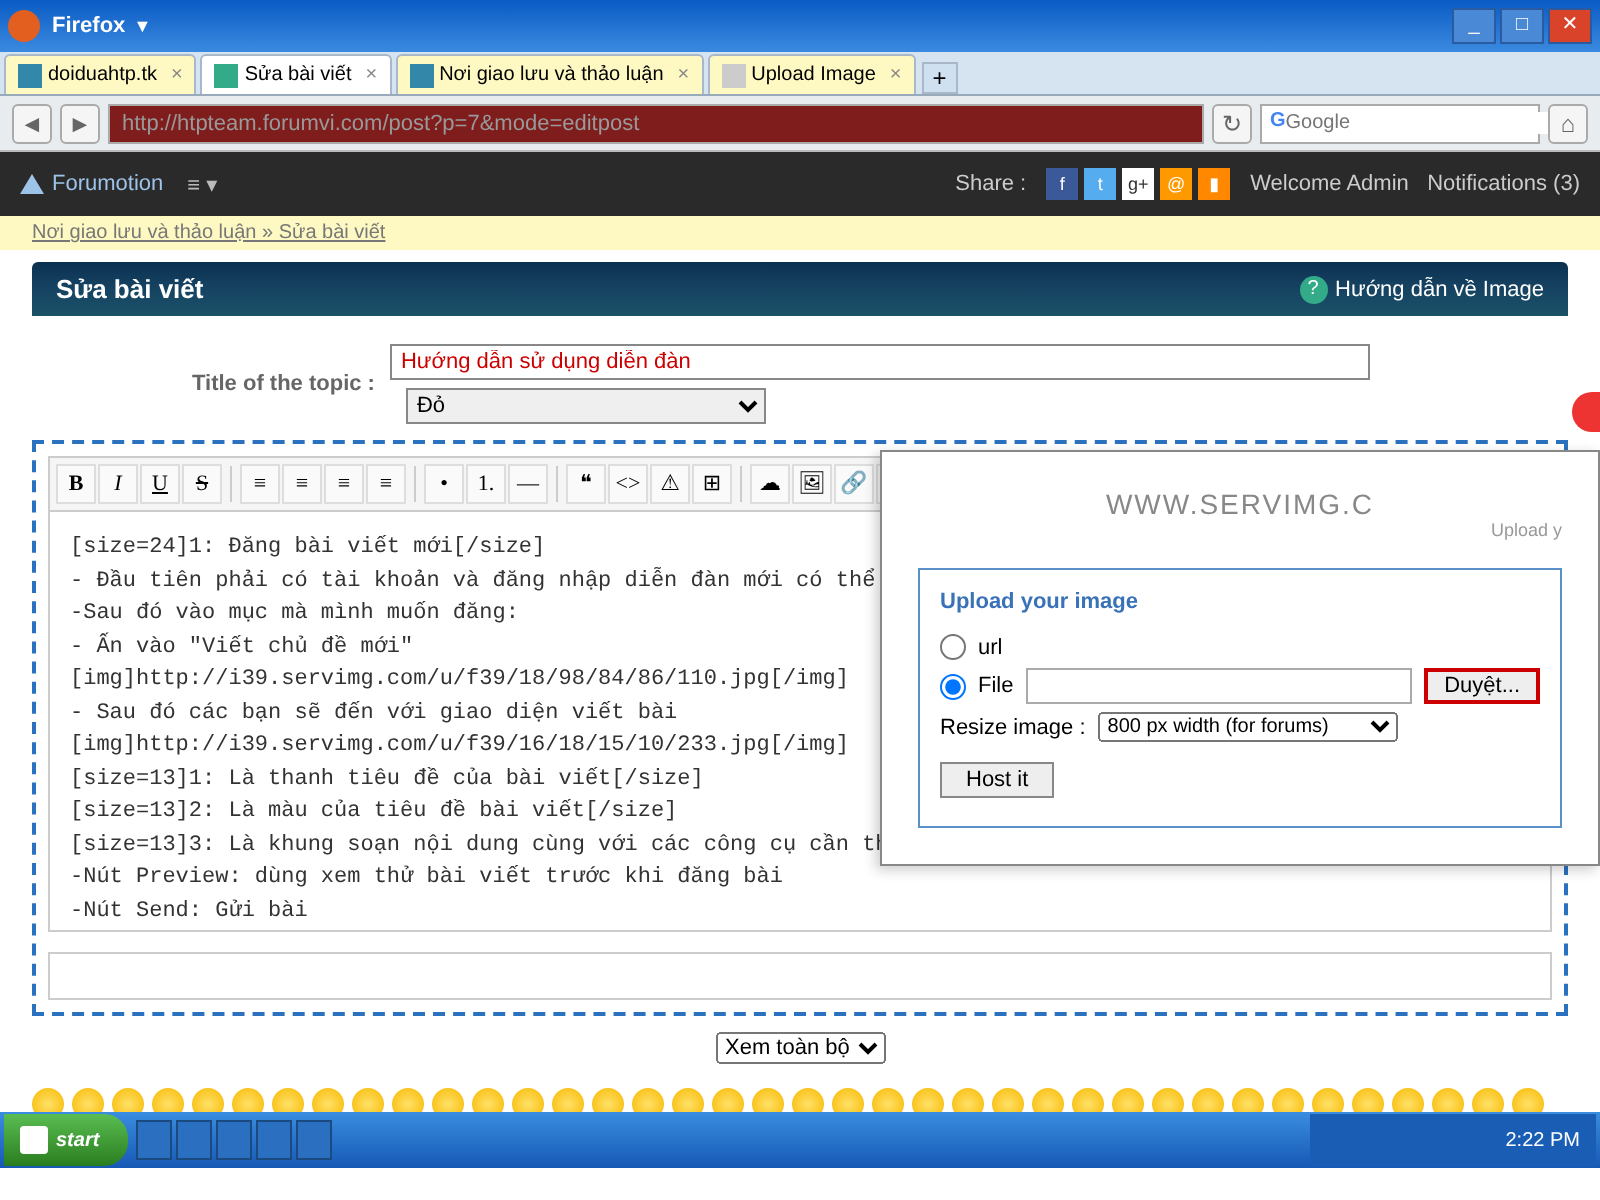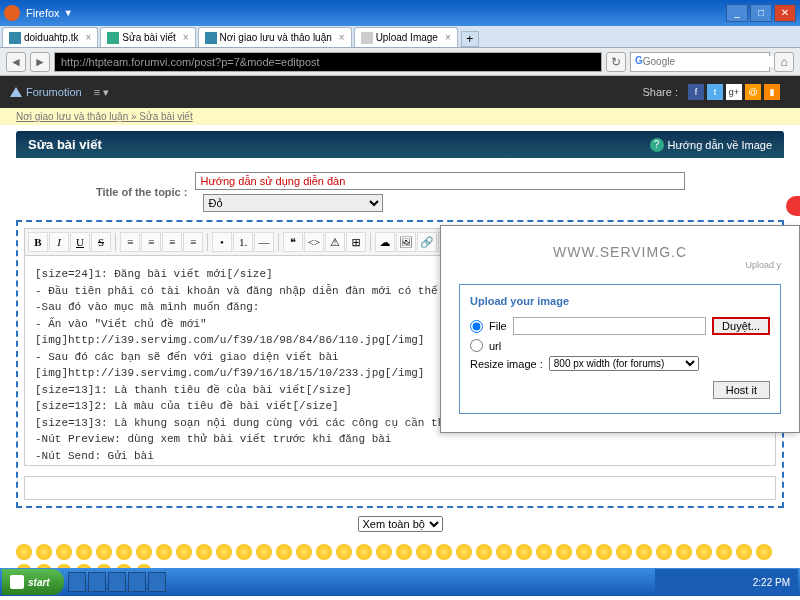--- a/index.html
+++ b/index.html
@@ -1,35 +1,35 @@
 <!DOCTYPE html>
 <html><head>
 <meta charset="utf-8">
 <style>
 * { box-sizing: border-box; margin: 0; padding: 0; }
 body { font-family: Arial, sans-serif; font-size: 11px; background: #fff; width: 800px; height: 600px; overflow: hidden; position: relative; }
 
 .titlebar { background: linear-gradient(#0a5bc4, #3b8ae0); height: 26px; display: flex; align-items: center; padding: 0 4px; color: #fff; }
 .titlebar .ff-icon { width: 16px; height: 16px; background: #e25f1f; border-radius: 50%; margin-right: 6px; }
-.titlebar .title { font-weight: normal; text-align: center; }
+.titlebar .title { font-weight: bold; text-align: center; }
 .titlebar .dd { margin-left: 4px; color: #fff; font-size: 9px; }
 .titlebar .winbtns { margin-left: auto; display: flex; gap: 2px; }
 .titlebar .winbtn { width: 22px; height: 18px; background: #4a89d6; border: 1px solid #2a5a9f; font-size: 10px; text-align: center; line-height: 16px; }
 .titlebar .close { background: #d9432a; }
 
 .tabbar { background: #d6e4f2; height: 22px; display: flex; align-items: flex-end; border-bottom: 1px solid #9ab; }
-.tab { height: 20px; background: #ffffff; border: 1px solid #a8b8c8; border-bottom: none; border-radius: 3px 3px 0 0; padding: 2px 6px; margin-left: 2px; font-size: 10px; display: flex; align-items: center; gap: 3px; max-width: 160px; overflow: hidden; white-space: nowrap; }
+.tab { height: 20px; background: #fef9c3; border: 1px solid #a8b8c8; border-bottom: none; border-radius: 3px 3px 0 0; padding: 2px 6px; margin-left: 2px; font-size: 10px; display: flex; align-items: center; gap: 3px; max-width: 160px; overflow: hidden; white-space: nowrap; }
 .tab.active { background: #fff; }
 .tab .x { color: #888; margin-left: 4px; }
 .tab .favicon { width: 12px; height: 12px; background: #38a; }
 .newtab { width: 18px; height: 16px; background: #cfe0f0; border: 1px solid #a8b8c8; margin-left: 3px; text-align: center; font-size: 12px; line-height: 14px; }
 
 .urlbar { background: #e8ecef; height: 28px; display: flex; align-items: center; padding: 2px 6px; gap: 4px; border-bottom: 1px solid #bbb; }
 .navbtn { width: 20px; height: 20px; border: 1px solid #aaa; background: #f5f5f5; border-radius: 3px; font-size: 12px; text-align: center; line-height: 18px; color: #666; }
-.url-input { flex: 1; height: 20px; border: 1px solid #aaa; background: #000000; padding: 2px 6px; font-size: 11px; color: #999; }
+.url-input { flex: 1; height: 20px; border: 1px solid #aaa; background: #7f1d1d; padding: 2px 6px; font-size: 11px; color: #999; }
 .searchbox { width: 140px; height: 20px; border: 1px solid #aaa; background: #fff; display: flex; align-items: center; padding: 0 4px; }
 .searchbox .g { width: 14px; height: 14px; font-size: 10px; color: #4285f4; font-weight: bold; }
 .searchbox input { border: none; flex: 1; font-size: 10px; color: #888; outline: none; }
 
 .forumbar { background: #2a2a2a; height: 32px; display: flex; align-items: center; padding: 0 10px; color: #fff; font-size: 11px; }
 .forumbar .logo { color: #9ec3e8; display: flex; align-items: center; gap: 4px; }
 .forumbar .triangle { width: 0; height: 0; border-left: 6px solid transparent; border-right: 6px solid transparent; border-bottom: 10px solid #9ec3e8; }
 .forumbar .menu-btn { margin-left: 12px; color: #bbb; }
 .forumbar .share { margin-left: auto; color: #ccc; }
 .forumbar .social { display: inline-flex; gap: 3px; margin: 0 10px; }
@@ -67,25 +67,25 @@
 .upload-panel { position: absolute; right: 0; top: 225px; width: 360px; background: #fff; border: 1px solid #888; box-shadow: -2px 2px 6px rgba(0,0,0,0.2); padding: 18px 18px 18px 18px; }
 .upload-panel .brand { text-align: center; color: #888; font-family: sans-serif; font-size: 14px; letter-spacing: 1px; }
 .upload-panel .brand-sub { text-align: right; color: #999; font-size: 9px; }
 .upload-panel .box { border: 1px solid #5a8fc8; padding: 10px; margin-top: 14px; }
 .upload-panel .box-title { color: #3a72b8; font-weight: bold; font-size: 11px; margin-bottom: 10px; }
 .upload-panel .row { display: flex; align-items: center; gap: 6px; margin: 4px 0; font-size: 11px; }
 .upload-panel .file-input { flex: 1; height: 18px; border: 1px solid #aaa; background: #fff; }
 .browse-btn { border: 2px solid #c00; background: #eee; padding: 1px 8px; font-size: 11px; }
 .upload-panel select { font-size: 10px; width: 150px; }
 .host-btn { border: 1px solid #888; background: #eee; padding: 2px 12px; font-size: 11px; margin-top: 6px; }
-.host-row { text-align: center; justify-content: flex-end; }
+.host-row { text-align: center; }
 
 .red-blob { position: absolute; right: 0; top: 196px; width: 14px; height: 20px; background: #e33; border-radius: 10px 0 0 10px; }
 
-.taskbar { position: absolute; bottom: 4px; left: 0; right: 0; height: 28px; background: linear-gradient(#3a8de0, #1659b5); display: flex; align-items: center; padding: 0 2px; color: #fff; font-size: 10px; }
+.taskbar { position: absolute; bottom: 16px; left: 0; right: 0; height: 28px; background: linear-gradient(#3a8de0, #1659b5); display: flex; align-items: center; padding: 0 2px; color: #fff; font-size: 10px; }
 .start { background: linear-gradient(#5abd52, #2a7d1f); height: 26px; border-radius: 0 12px 12px 0; padding: 0 14px 0 8px; display: flex; align-items: center; font-style: italic; font-weight: bold; gap: 4px; }
 .qlaunch { display: flex; gap: 2px; margin: 0 4px; }
 .qicon { width: 18px; height: 20px; background: #2a6fc0; border: 1px solid #1a4a80; }
 .task { height: 22px; background: #3a7dd0; border: 1px solid #2a5a9f; padding: 0 6px; display: flex; align-items: center; gap: 3px; max-width: 70px; overflow: hidden; white-space: nowrap; }
 .tray { margin-left: auto; background: #1a5db5; height: 26px; display: flex; align-items: center; padding: 0 8px; gap: 4px; }
 .trayicon { width: 14px; height: 14px; }
 .clock { font-size: 10px; }
 </style>
 </head>
 <body>
@@ -143,20 +143,24 @@
       <span>Forumotion</span>
     </div>
   <div class="menu-btn">≡ ▾</div>
   <div class="share">Share :</div>
   <div class="social">
     <div class="sicon fb">f</div>
     <div class="sicon tw">t</div>
     <div class="sicon gp">g+</div>
     <div class="sicon at">@</div>
     <div class="sicon rss">▮</div>
+  </div>
+  <div class="right">
+    <span>Welcome Admin</span>&nbsp;&nbsp;
+    <span><span>Notifications</span> <span>(3)</span></span>
   </div>
 </div>
 <div class="breadcrumb">Nơi giao lưu và thảo luận » Sửa bài viết</div>
 
 <div class="content">
   <div class="page-header">
     <div class="pt">Sửa bài viết</div>
     <div class="help">
         <span class="qmark">?</span>
         <span>Hướng dẫn về Image</span>
@@ -283,30 +287,30 @@
 </div>
 
 <div class="red-blob"></div>
 
 <div class="upload-panel">
   <div class="brand">WWW.SERVIMG.C</div>
   <div class="brand-sub">Upload y</div>
   <div class="box">
     <div class="box-title">Upload your image</div>
     <div class="row">
+      <input type="radio" style="">
+      <span>url</span>
+    </div>
+    <div class="row">
       <input type="radio" checked="" style="">
       <span>File</span>
       <div class="file-input"></div>
       <button class="browse-btn">Duyệt...</button>
     </div>
     <div class="row">
-      <input type="radio" style="">
-      <span>url</span>
-    </div>
-    <div class="row">
       <span>Resize image :</span>
       <select><option>800 px width (for forums)</option></select>
     </div>
     <div class="row host-row">
       <button class="host-btn">Host it</button>
     </div>
   </div>
 </div>
 
 <div class="taskbar">

